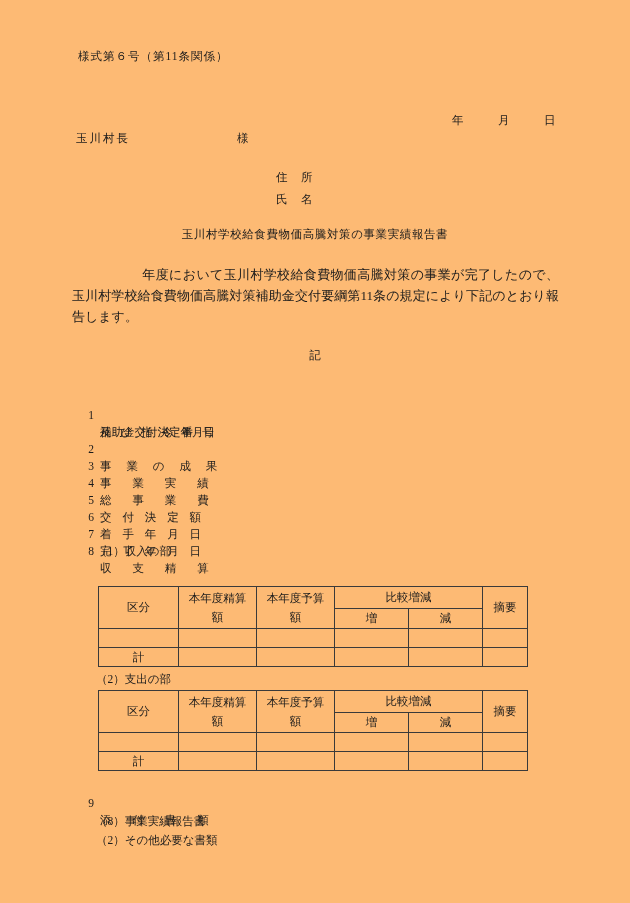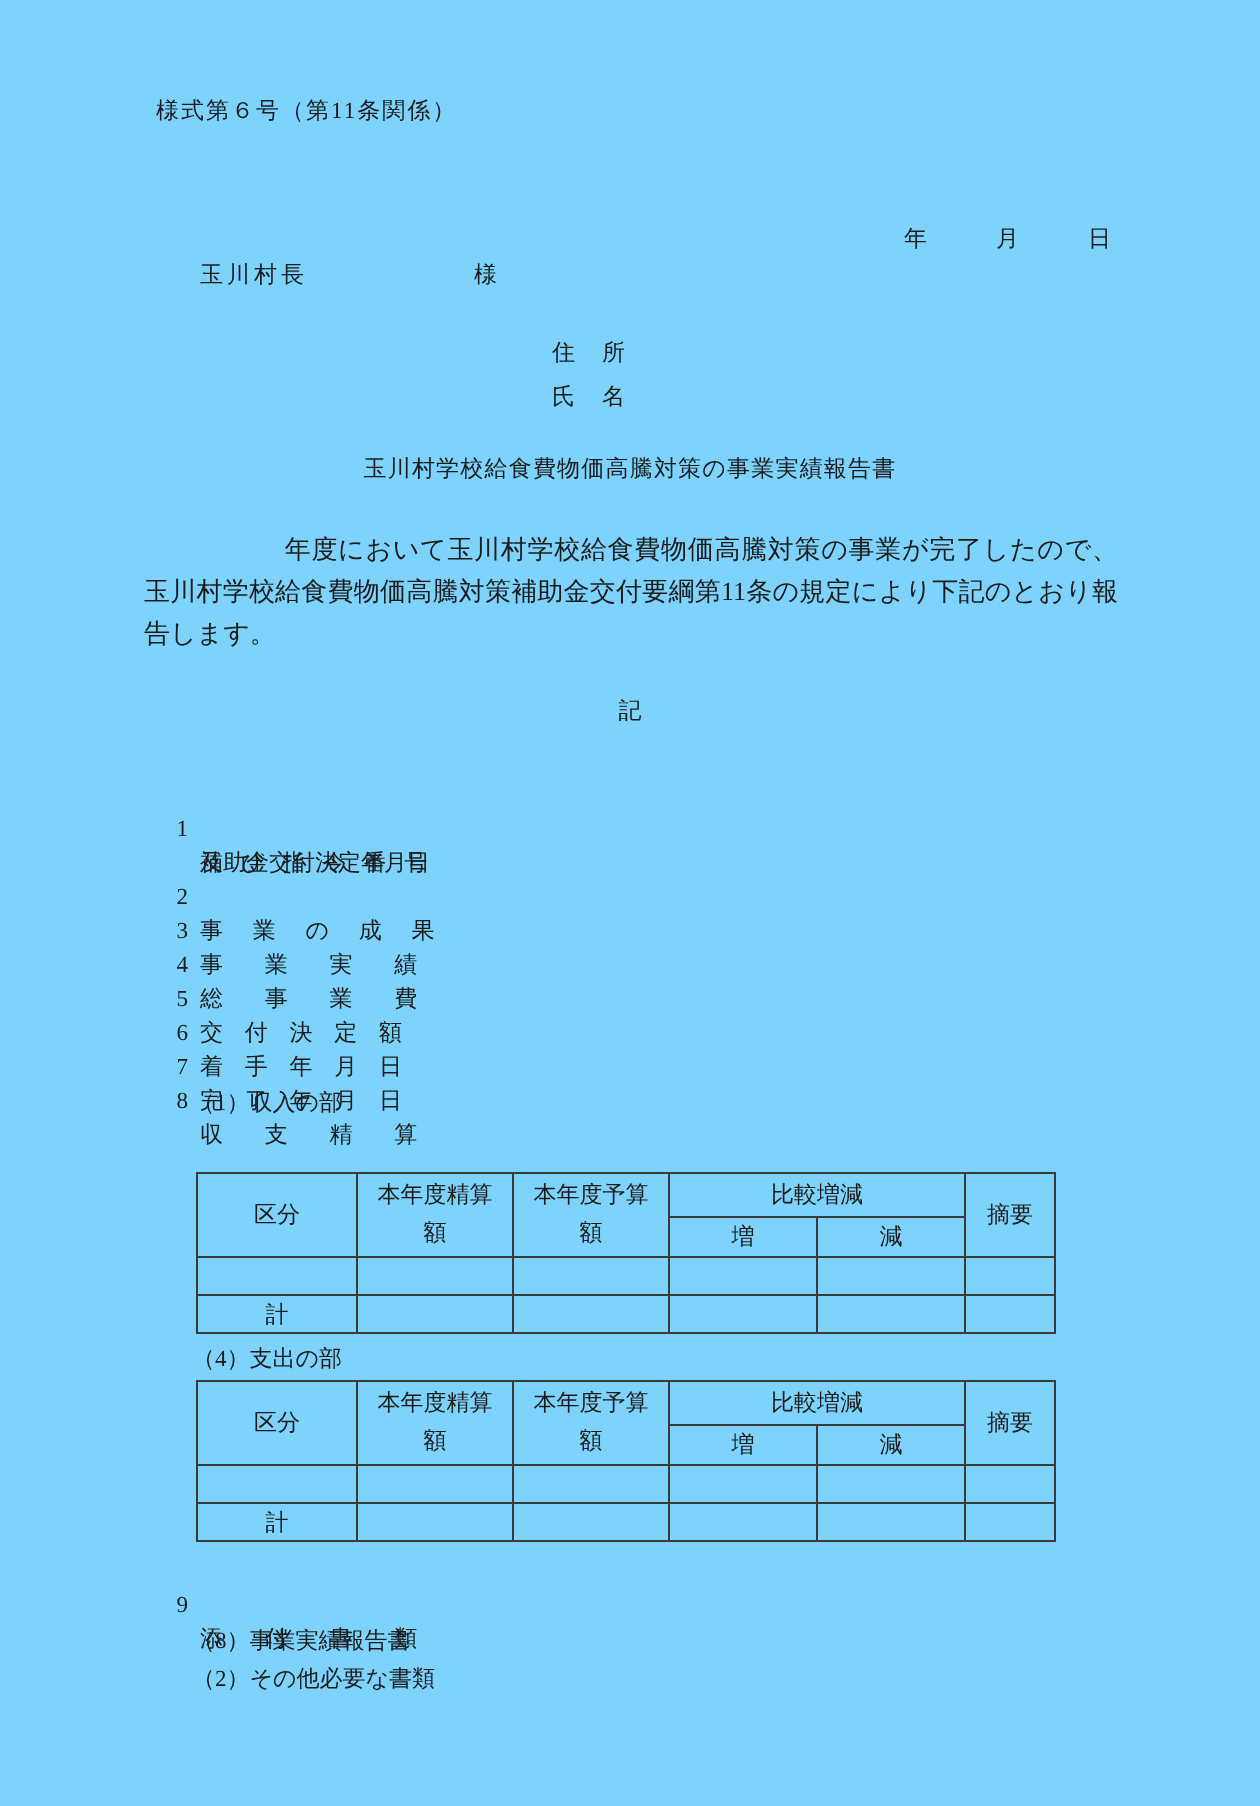--- a/index.html
+++ b/index.html
@@ -9,42 +9,42 @@
     background: #ffffff;
   }
   body {
     font-family: "Liberation Serif", "DejaVu Serif", serif;
     color: #1b1b1b;
   }
   .page {
     position: relative;
     width: 630px;
     height: 903px;
-    background: #7dd3fc;
+    background: #fdba74;
     overflow: hidden;
     box-sizing: border-box;
   }
 
   
   .abs { position: absolute; }
   .t   { font-size: 11.5px; line-height: 17px; white-space: pre; }
   .center { text-align: center; }
 
   
   .sp1  { letter-spacing: 1px; }
   .sp2  { letter-spacing: 2px; }
   .sp3  { letter-spacing: 3px; }
   .sp4  { letter-spacing: 4px; }
   .sp6  { letter-spacing: 6px; }
   .sp9  { letter-spacing: 9px; }
 
   
   #form-code      { left: 78px;  top: 48px;  }
   #date-line      { left: 452px; top: 87px; margin-top: 25px;  }
-  #addressee      { left: 100px;  top: 130px; }
+  #addressee      { left: 76px;  top: 130px; }
   #addressee-hon  { left: 237px; top: 130px; }
   #addr-label     { left: 276px; top: 169px; }
   #name-label     { left: 276px; top: 191px; }
 
   
   #doc-title {
     left: 0; top: 227px; width: 630px;
     font-size: 11.5px; letter-spacing: 0.6px; font-family: Liberation Serif, serif;
   }
 
@@ -205,21 +205,21 @@
         <td>計</td>
         <td></td>
         <td></td>
         <td></td>
         <td></td>
         <td></td>
       </tr>
     </tbody>
   </table>
 
-  <div class="sec-label" style="top:672px;">（4）支出の部</div>
+  <div class="sec-label" style="top:672px;">（2）支出の部</div>
 
   <table class="grid" style="top:690px;">
     <thead>
       <tr>
         <th class="col-kubun hdr-tall" rowspan="2">区分</th>
         <th class="col-amt hdr-tall" rowspan="2">
           <div class="two-line">本年度精算</div>
           <div class="two-line">額</div>
         </th>
         <th class="col-amt hdr-tall" rowspan="2">

